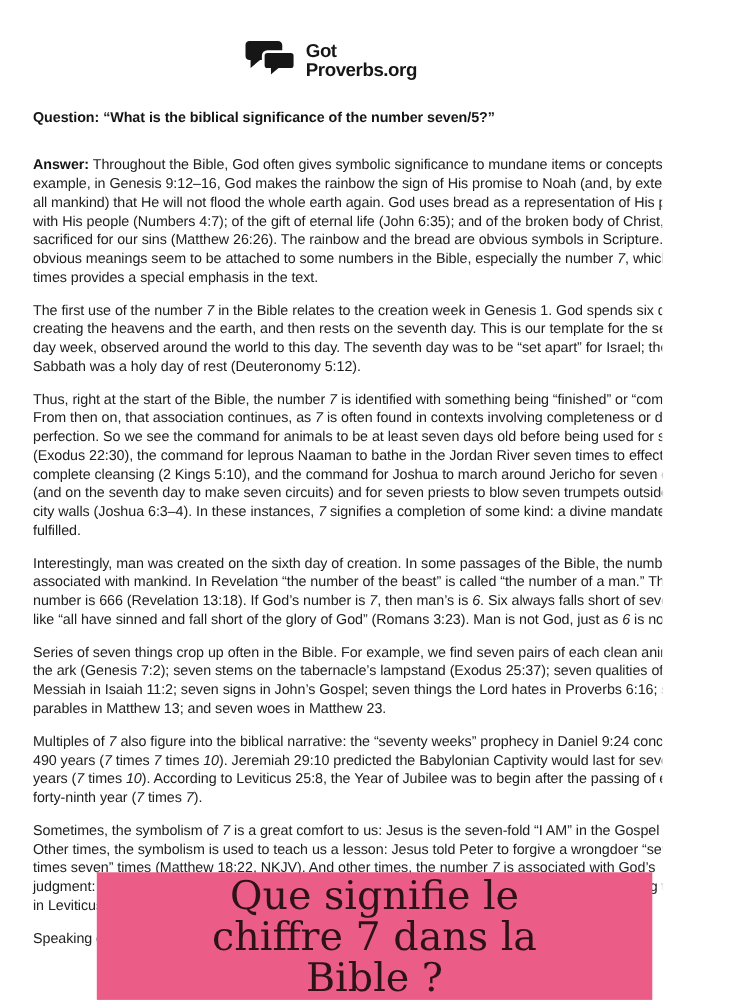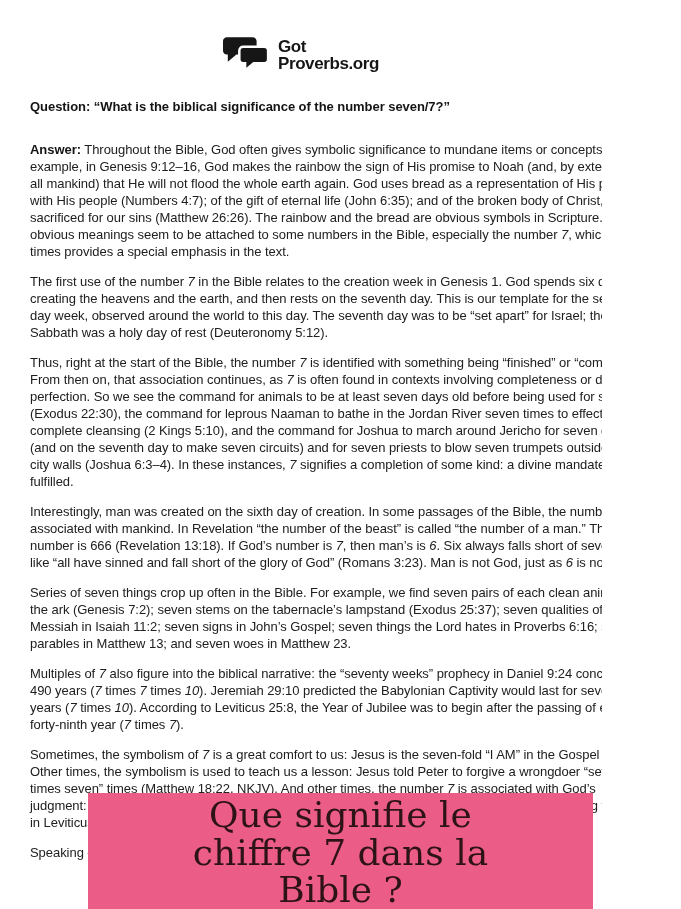--- a/index.html
+++ b/index.html
@@ -87,21 +87,21 @@
       <path fill="#161616" d="M4 0 H31 C33.2 0 35 1.8 35 4 V14 C35 16.2 33.2 18 31 18 H14 L5 25.5 V18 H4 C1.8 18 0 16.2 0 14 V4 C0 1.8 1.8 0 4 0 Z"></path>
       <path fill="#161616" stroke="#ffffff" stroke-width="2.6" d="M21 10 H43 C45.2 10 47 11.8 47 14 V23 C47 25.2 45.2 27 43 27 H32 L23 34.5 V27 H21 C18.8 27 17 25.2 17 23 V14 C17 11.8 18.8 10 21 10 Z"></path>
     </svg>
     <div class="logo-text">
       <span>Got</span>
       <span>Proverbs.org</span>
     </div>
   </header>
 
   <main class="content">
-    <p class="question">Question: “What is the biblical significance of the number seven/7?”</p>
+    <p class="question">Question: “What is the biblical significance of the number seven/5?”</p>
     <p class="para"><b>Answer:</b> Throughout the Bible, God often gives symbolic significance to mundane items or concepts. For example, in Genesis 9:12–16, God makes the rainbow the sign of His promise to Noah (and, by extension, to all mankind) that He will not flood the whole earth again. God uses bread as a representation of His presence with His people (Numbers 4:7); of the gift of eternal life (John 6:35); and of the broken body of Christ, sacrificed for our sins (Matthew 26:26). The rainbow and the bread are obvious symbols in Scripture. Less obvious meanings seem to be attached to some numbers in the Bible, especially the number <i>7</i>, which at times provides a special emphasis in the text.</p>
     <p class="para">The first use of the number <i>7</i> in the Bible relates to the creation week in Genesis 1. God spends six days creating the heavens and the earth, and then rests on the seventh day. This is our template for the seven-day week, observed around the world to this day. The seventh day was to be “set apart” for Israel; the Sabbath was a holy day of rest (Deuteronomy 5:12).</p>
     <p class="para">Thus, right at the start of the Bible, the number <i>7</i> is identified with something being “finished” or “complete.” From then on, that association continues, as <i>7</i> is often found in contexts involving completeness or divine perfection. So we see the command for animals to be at least seven days old before being used for sacrifice (Exodus 22:30), the command for leprous Naaman to bathe in the Jordan River seven times to effect complete cleansing (2 Kings 5:10), and the command for Joshua to march around Jericho for seven days (and on the seventh day to make seven circuits) and for seven priests to blow seven trumpets outside the city walls (Joshua 6:3–4). In these instances, <i>7</i> signifies a completion of some kind: a divine mandate is fulfilled.</p>
     <p class="para">Interestingly, man was created on the sixth day of creation. In some passages of the Bible, the number <i>6</i> is associated with mankind. In Revelation “the number of the beast” is called “the number of a man.” That number is 666 (Revelation 13:18). If God’s number is <i>7</i>, then man’s is <i>6</i>. Six always falls short of seven, just like “all have sinned and fall short of the glory of God” (Romans 3:23). Man is not God, just as <i>6</i> is not <i>7</i>.</p>
     <p class="para">Series of seven things crop up often in the Bible. For example, we find seven pairs of each clean animal on the ark (Genesis 7:2); seven stems on the tabernacle’s lampstand (Exodus 25:37); seven qualities of the Messiah in Isaiah 11:2; seven signs in John’s Gospel; seven things the Lord hates in Proverbs 6:16; seven parables in Matthew 13; and seven woes in Matthew 23.</p>
     <p class="para">Multiples of <i>7</i> also figure into the biblical narrative: the “seventy weeks” prophecy in Daniel 9:24 concerns 490 years (<i>7</i> times <i>7</i> times <i>10</i>). Jeremiah 29:10 predicted the Babylonian Captivity would last for seventy years (<i>7</i> times <i>10</i>). According to Leviticus 25:8, the Year of Jubilee was to begin after the passing of every forty-ninth year (<i>7</i> times <i>7</i>).</p>
     <p class="para">Sometimes, the symbolism of <i>7</i> is a great comfort to us: Jesus is the seven-fold “I AM” in the Gospel of John. Other times, the symbolism is used to teach us a lesson: Jesus told Peter to forgive a wrongdoer “seventy times seven” times (Matthew 18:22, NKJV). And other times, the number <i>7</i> is associated with God’s judgment: the seven bowls of the Great Tribulation, for example (Revelation 16:1), or God’s warning to Israel in Leviticus 26:18.</p>
     <p class="para clip-line">Speaking of the book of Revelation, the number <i>7</i> is used there more than fifty times in a variety of</p>
   </main>
 

